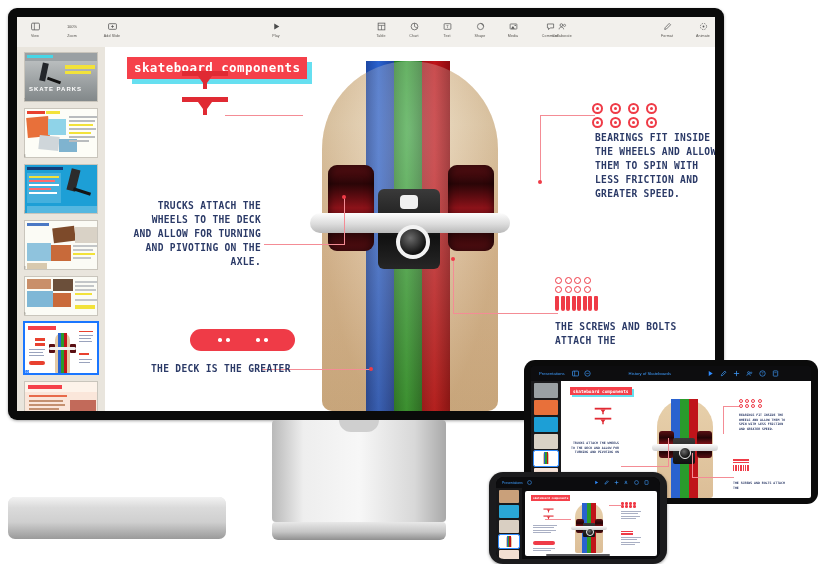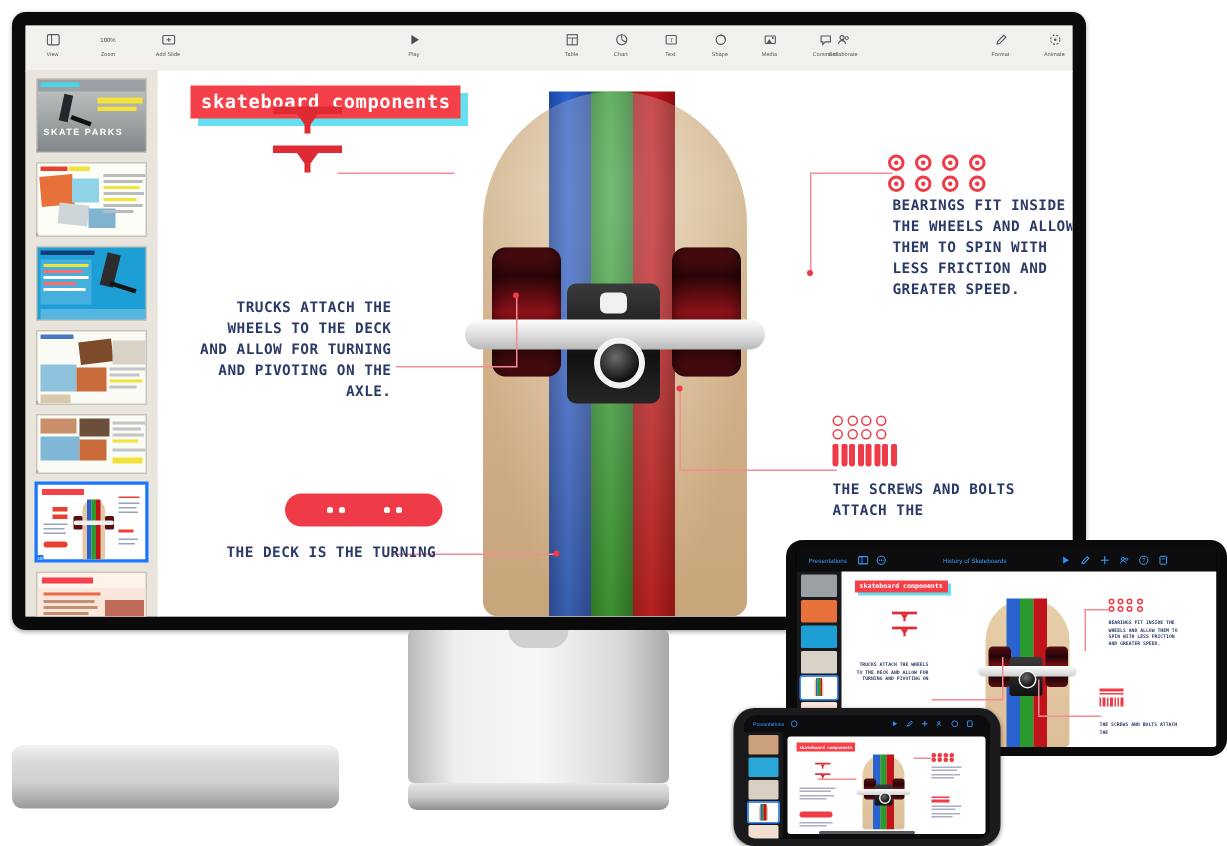--- a/index.html
+++ b/index.html
@@ -495,21 +495,21 @@
         <div class="leader" style="left:348px;top:266px;width:105px;"></div>
         <div class="vleader" style="left:348px;top:212px;height:54px;"></div>
         <span class="dot" style="left:346px;top:210px;"></span>
 
         <div class="leader" style="left:156px;top:322px;width:110px;"></div>
         <span class="dot" style="left:264px;top:320px;"></span>
 
         <div class="mono" id="txtTrucks">TRUCKS ATTACH THE WHEELS TO THE DECK AND ALLOW FOR TURNING AND PIVOTING ON THE AXLE.</div>
         <div class="mono" id="txtBearings">BEARINGS FIT INSIDE THE WHEELS AND ALLOW THEM TO SPIN WITH LESS FRICTION AND GREATER SPEED.</div>
         <div class="mono" id="txtScrews">THE SCREWS AND BOLTS ATTACH THE</div>
-        <div class="mono" id="txtDeck">THE DECK IS THE TURNING</div>
+        <div class="mono" id="txtDeck">THE DECK IS THE GREATER</div>
 
       </div>
     </div>
   </div>
 </div>
 
 <div id="standNeck"></div>
 <div id="standNotch"></div>
 <div id="standFoot"></div>
 

